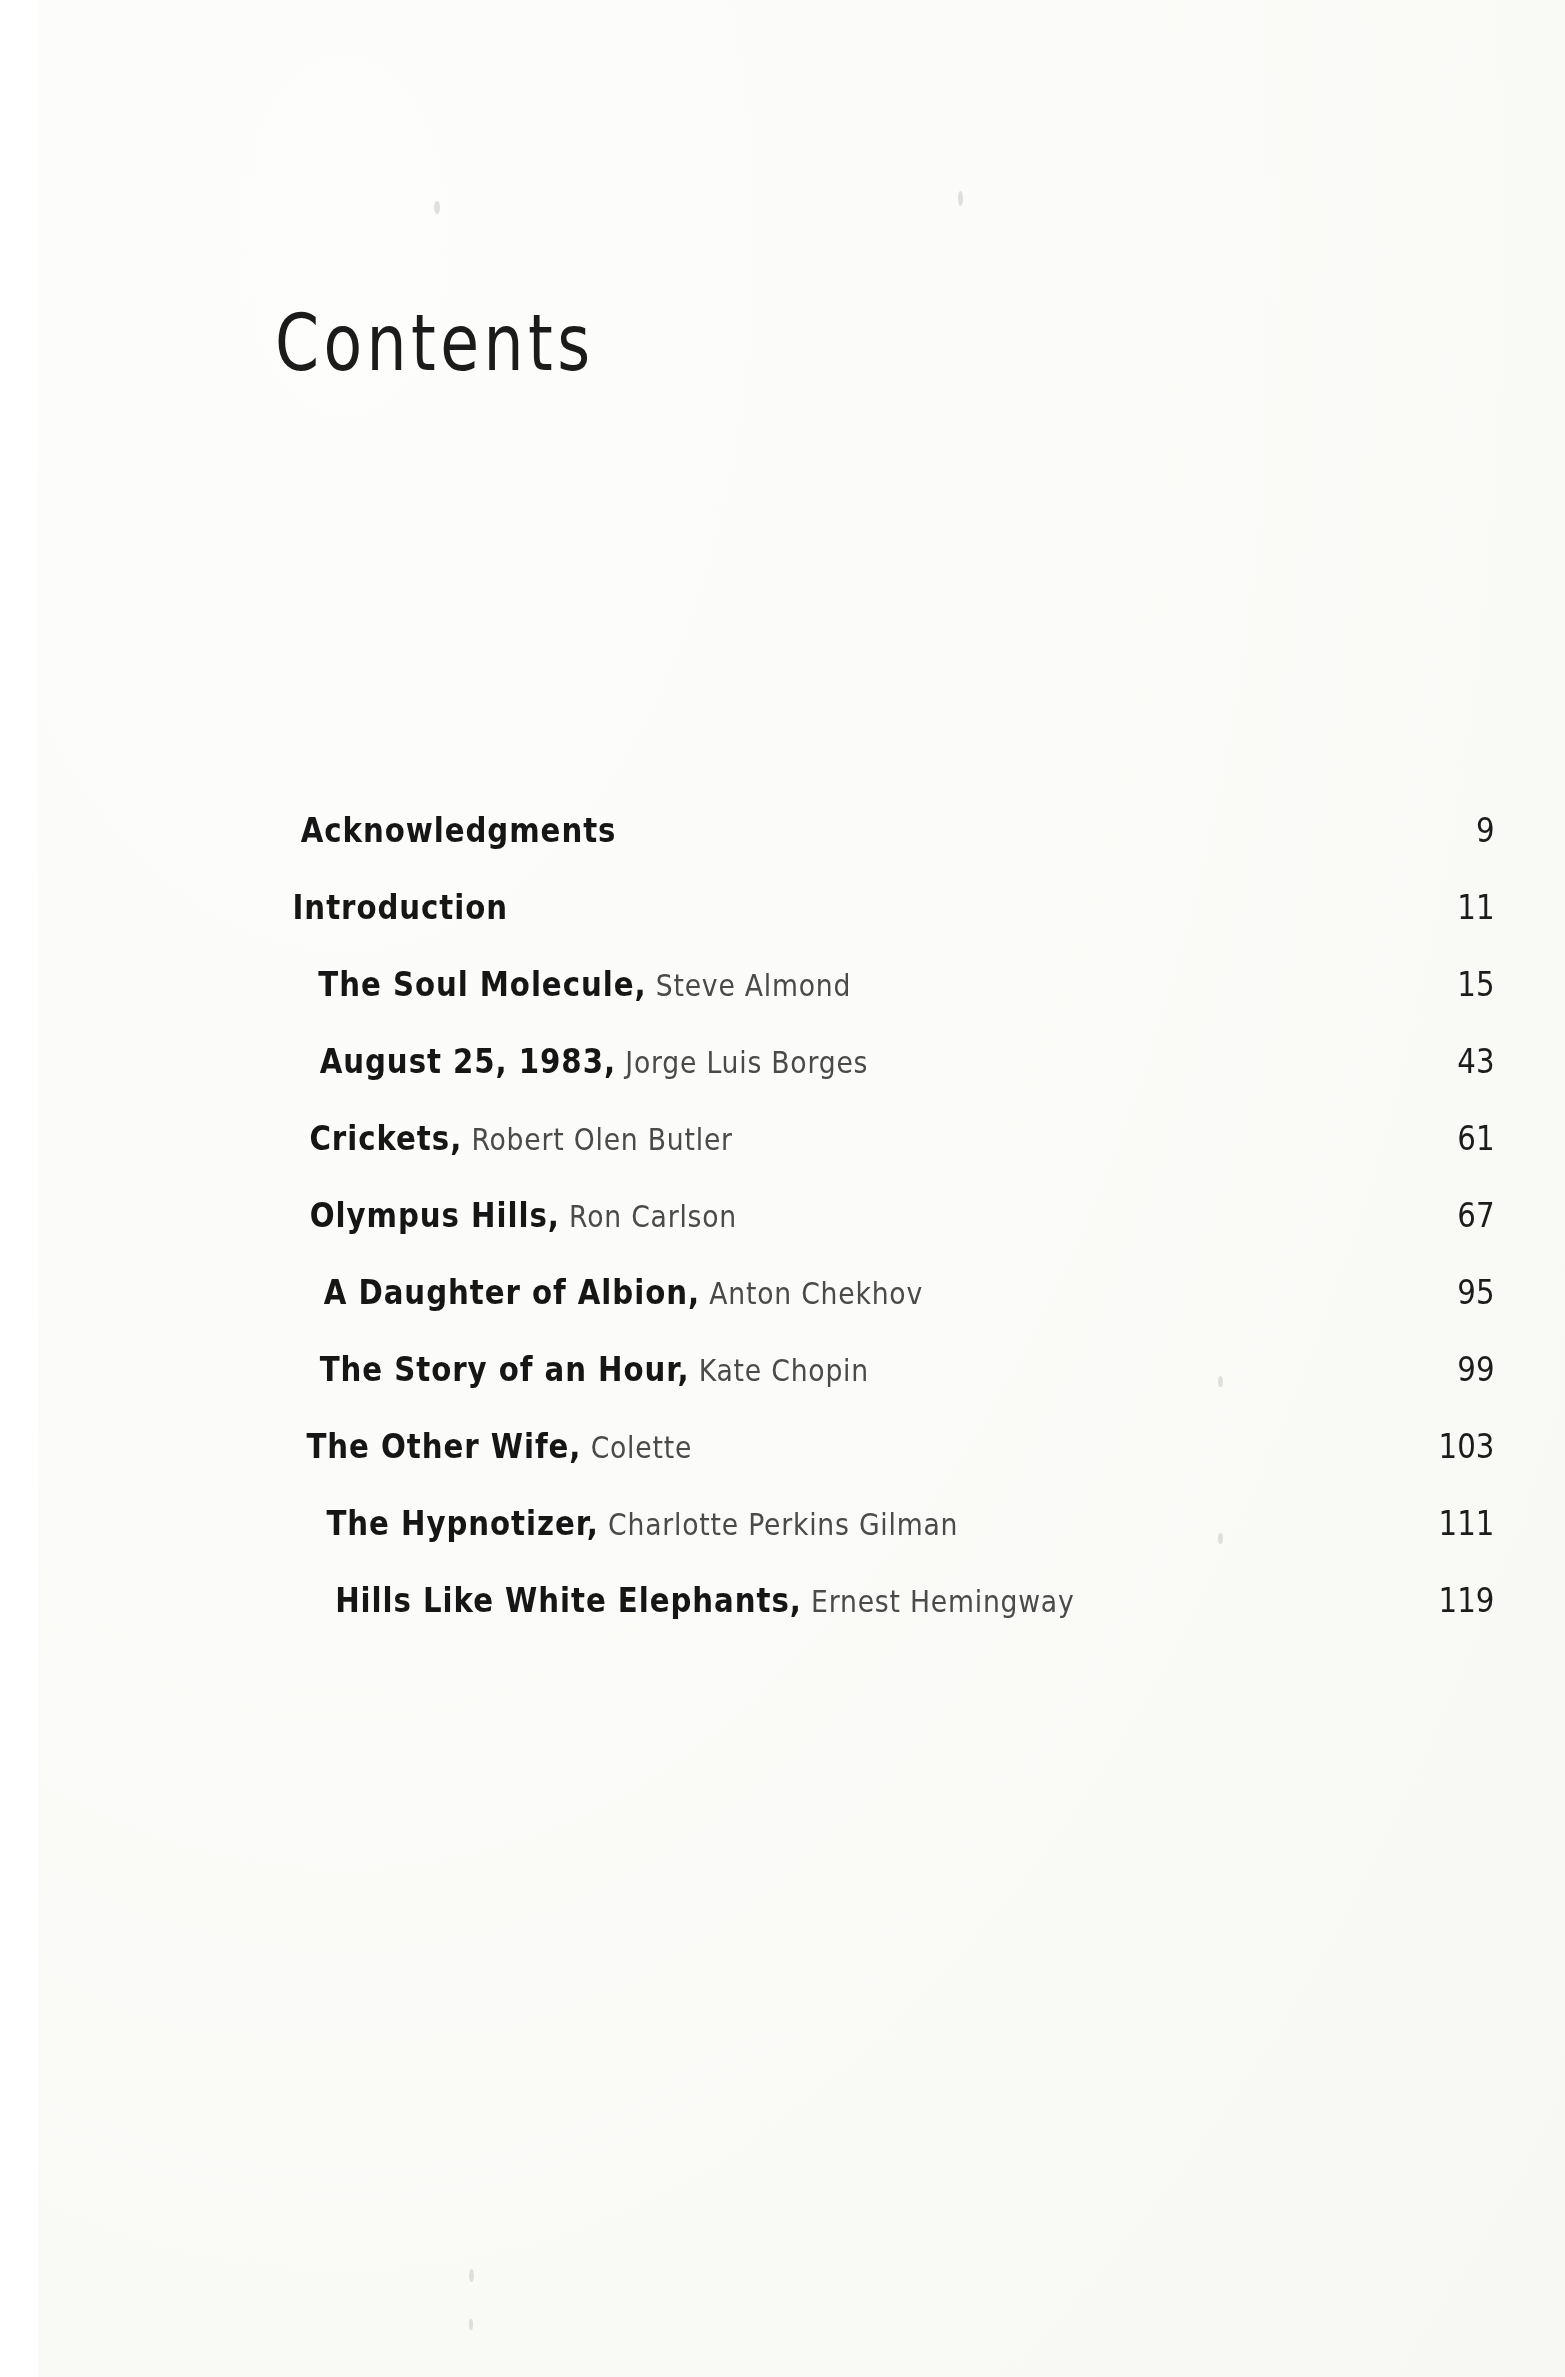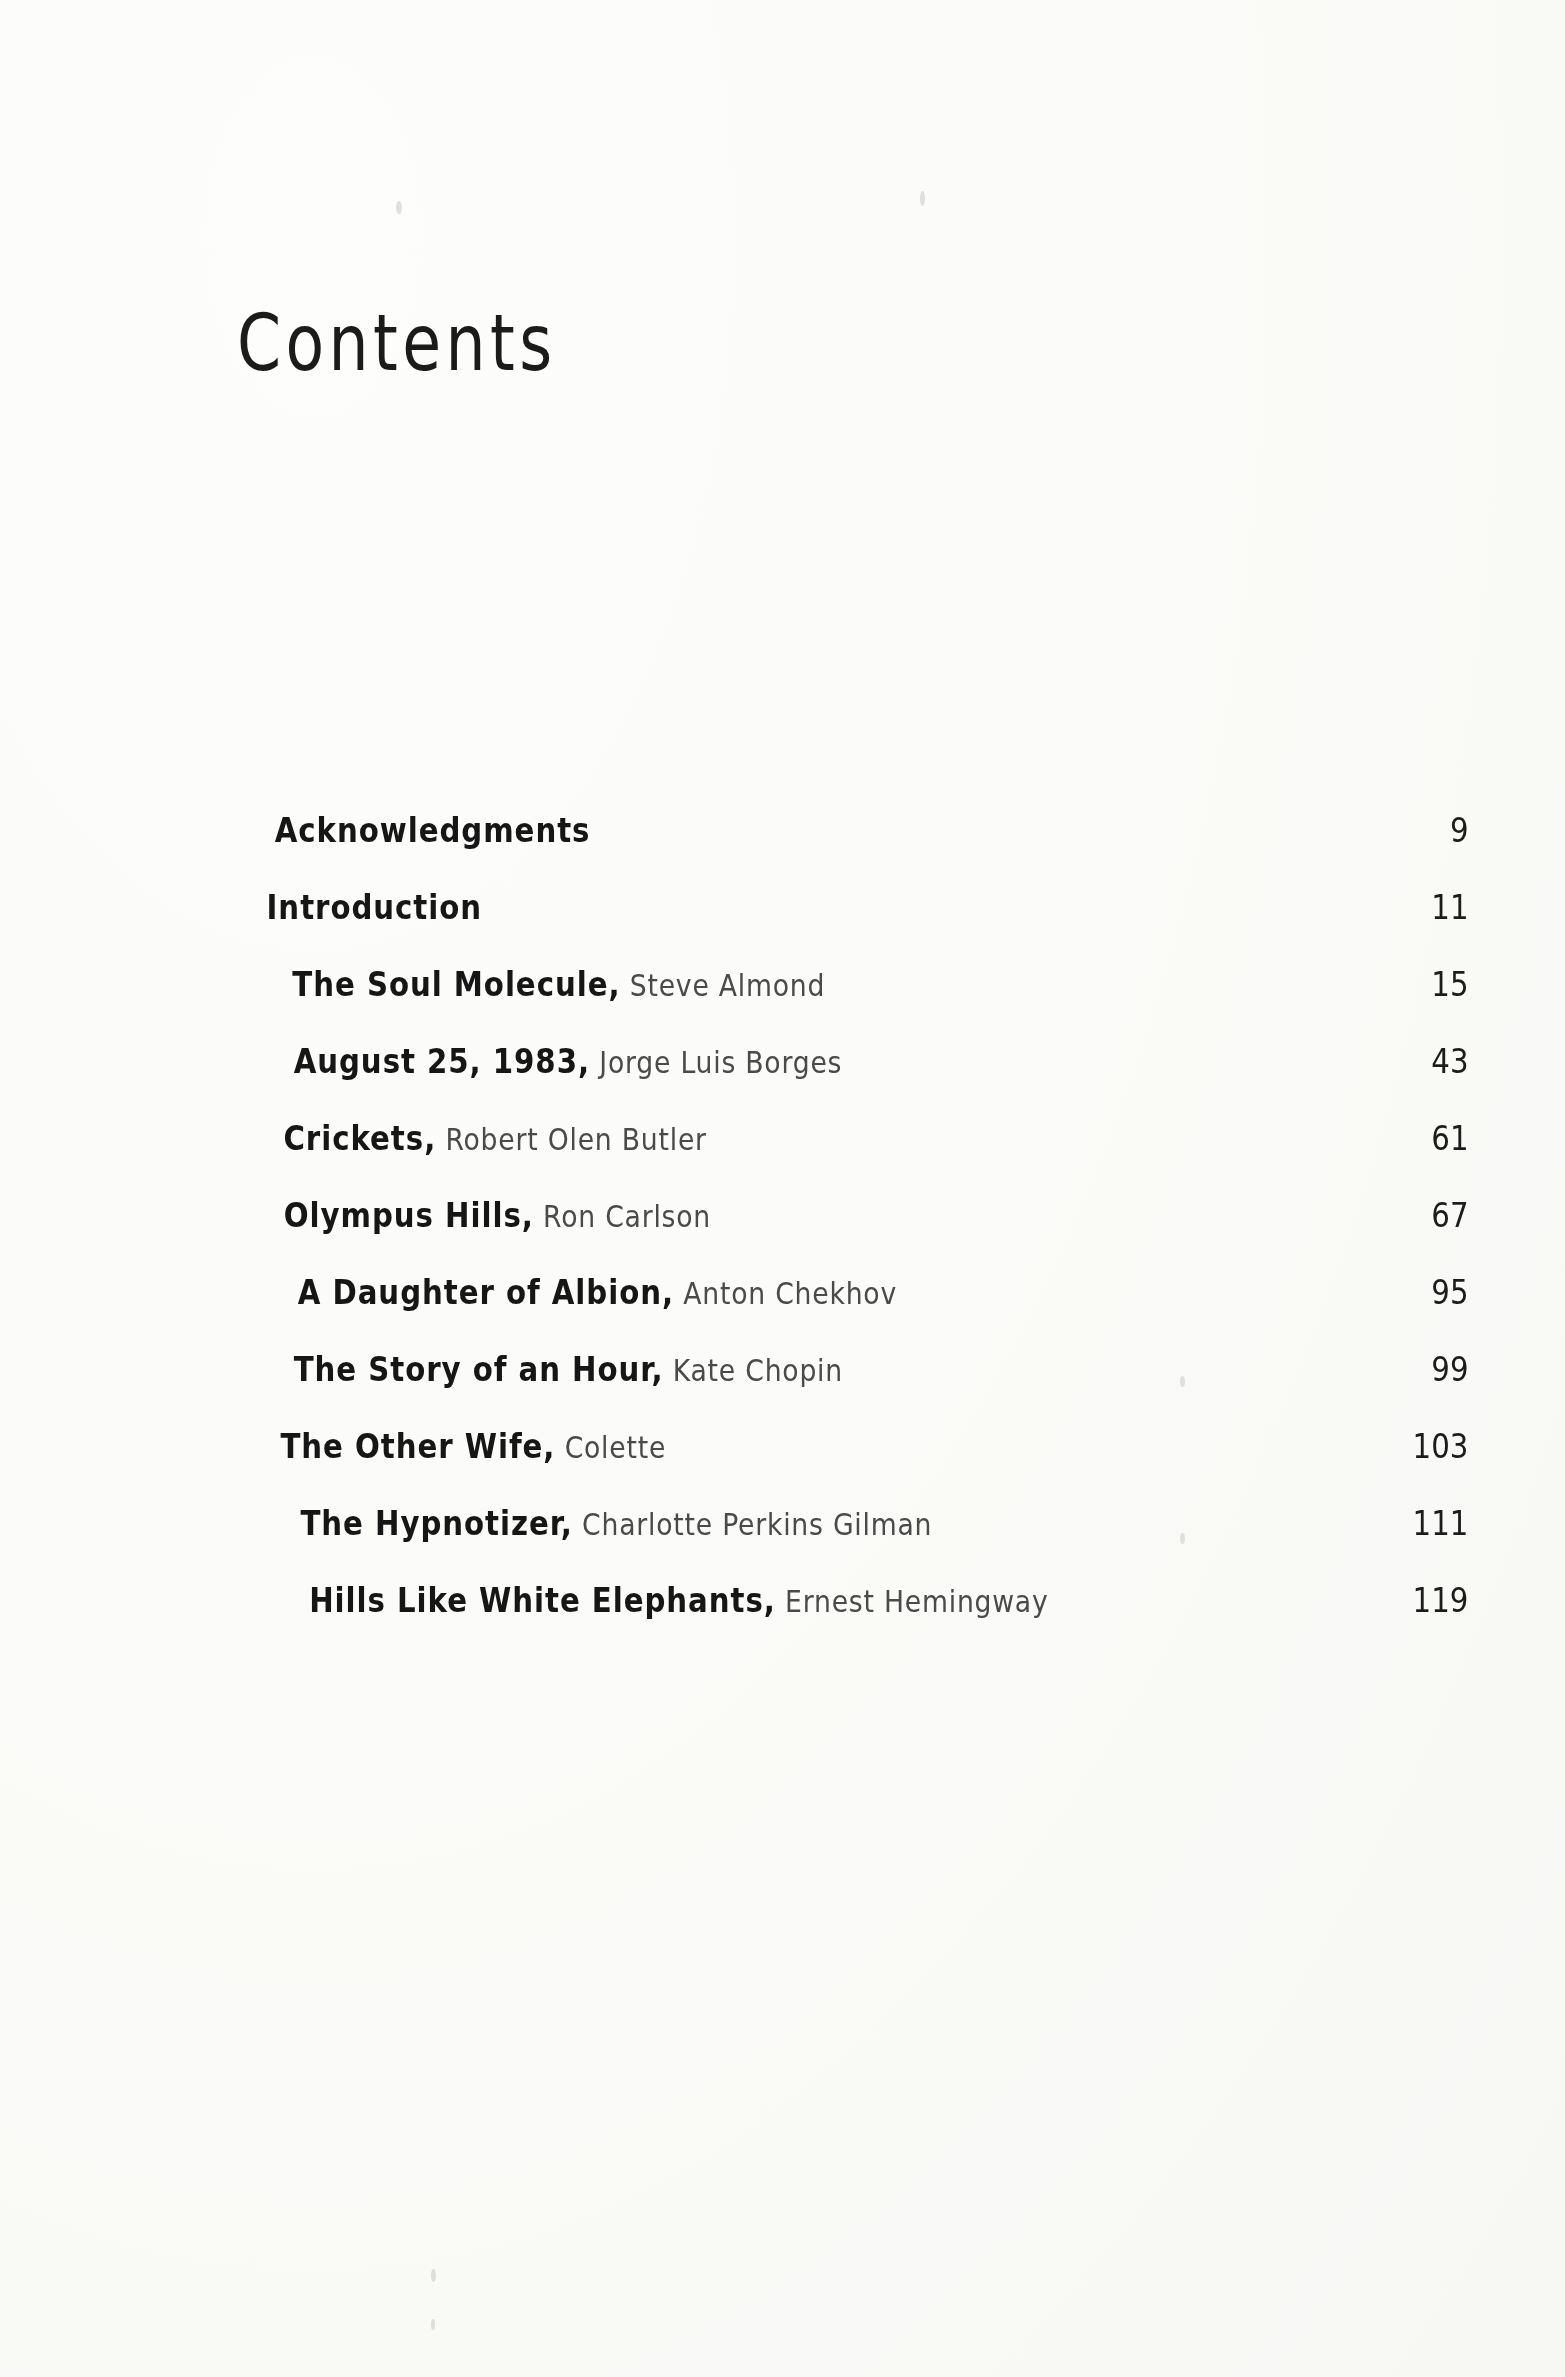--- a/index.html
+++ b/index.html
@@ -15,20 +15,21 @@
     color: #1a1a1a;
     overflow: hidden;
   }
 
   
   .page {
     position: absolute;
     inset: 0;
     background:
       radial-gradient(ellipse at 20% 10%, #fdfdfb 0%, #fbfbf9 40%, #f7f7f4 100%);
+    margin-left: 38px;
   }
 
   .page-inner {
     position: absolute;
     left: 237px;
     top: 0;
     width: 1238px;
     height: 100%;
   }
 
@@ -41,21 +42,21 @@
     font-weight: 400;
     color: #1b1b1b;
     font-family: "DejaVu Sans", sans-serif;
     transform: scaleX(0.80);
     transform-origin: left top;
     line-height: 1;
   }
 
   .toc {
     position: absolute;
-    left: 12px;
+    left: 0;
     top: 810px;
     width: 1224px;
   }
 
   .toc-row {
     display: flex;
     align-items: baseline;
     justify-content: space-between;
     height: 77px;
   }

